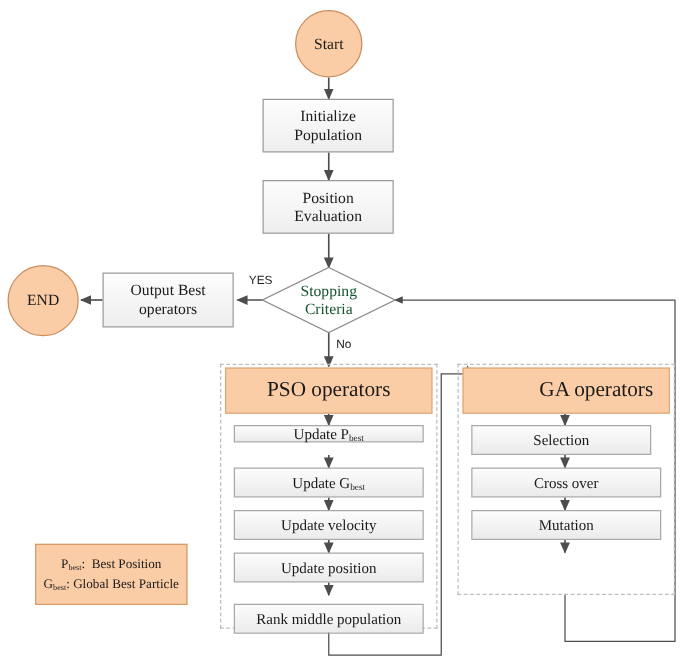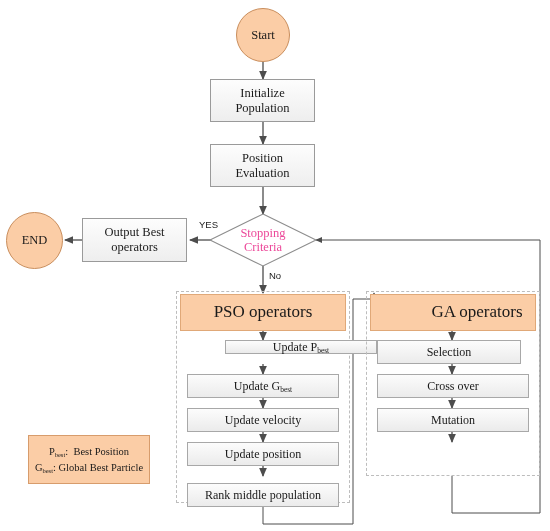--- a/index.html
+++ b/index.html
@@ -51,21 +51,21 @@
     border: 1px solid #a8a8a8;
     font-size: 12px;
   }
   .grouphdr {
     background: #fbcda6;
     border: 1px solid #e0a878;
     font-size: 17px;
   }
   .decision {
     font-size: 12.5px;
-    color: #ec4899;
+    color: #14532d;
     background: transparent;
     border: none;
   }
   .decision .dlabel {
     position: relative;
     z-index: 2;
     line-height: 1.15;
   }
   .dashgroup {
     position: absolute;
@@ -178,21 +178,21 @@
 
   <div class="edgelabel" style="left:199px; top:219px;">YES</div>
   <div class="edgelabel" style="left:269px; top:270px;">No</div>
 
   <div class="dashgroup" style="left:176px; top:291px; width:174px; height:212px;"></div>
 
   <div class="node grouphdr" style="left:180px; top:294px; width:166px; height:37px;">
     <span>PSO operators</span>
   </div>
 
-  <div class="node substep" style="left:187px; top:340px; width:152px; height:14px;margin-left:38px;">
+  <div class="node substep" style="left:187px; top:340px; width:152px; height:14px;">
     <span>
       <span>Update P</span><sub>best</sub>
     </span>
   </div>
   <div class="node substep" style="left:187px; top:374px; width:152px; height:24px;">
     <span>
       <span>Update G</span><sub>best</sub>
     </span>
   </div>
   <div class="node substep" style="left:187px; top:408px; width:152px; height:24px;">

